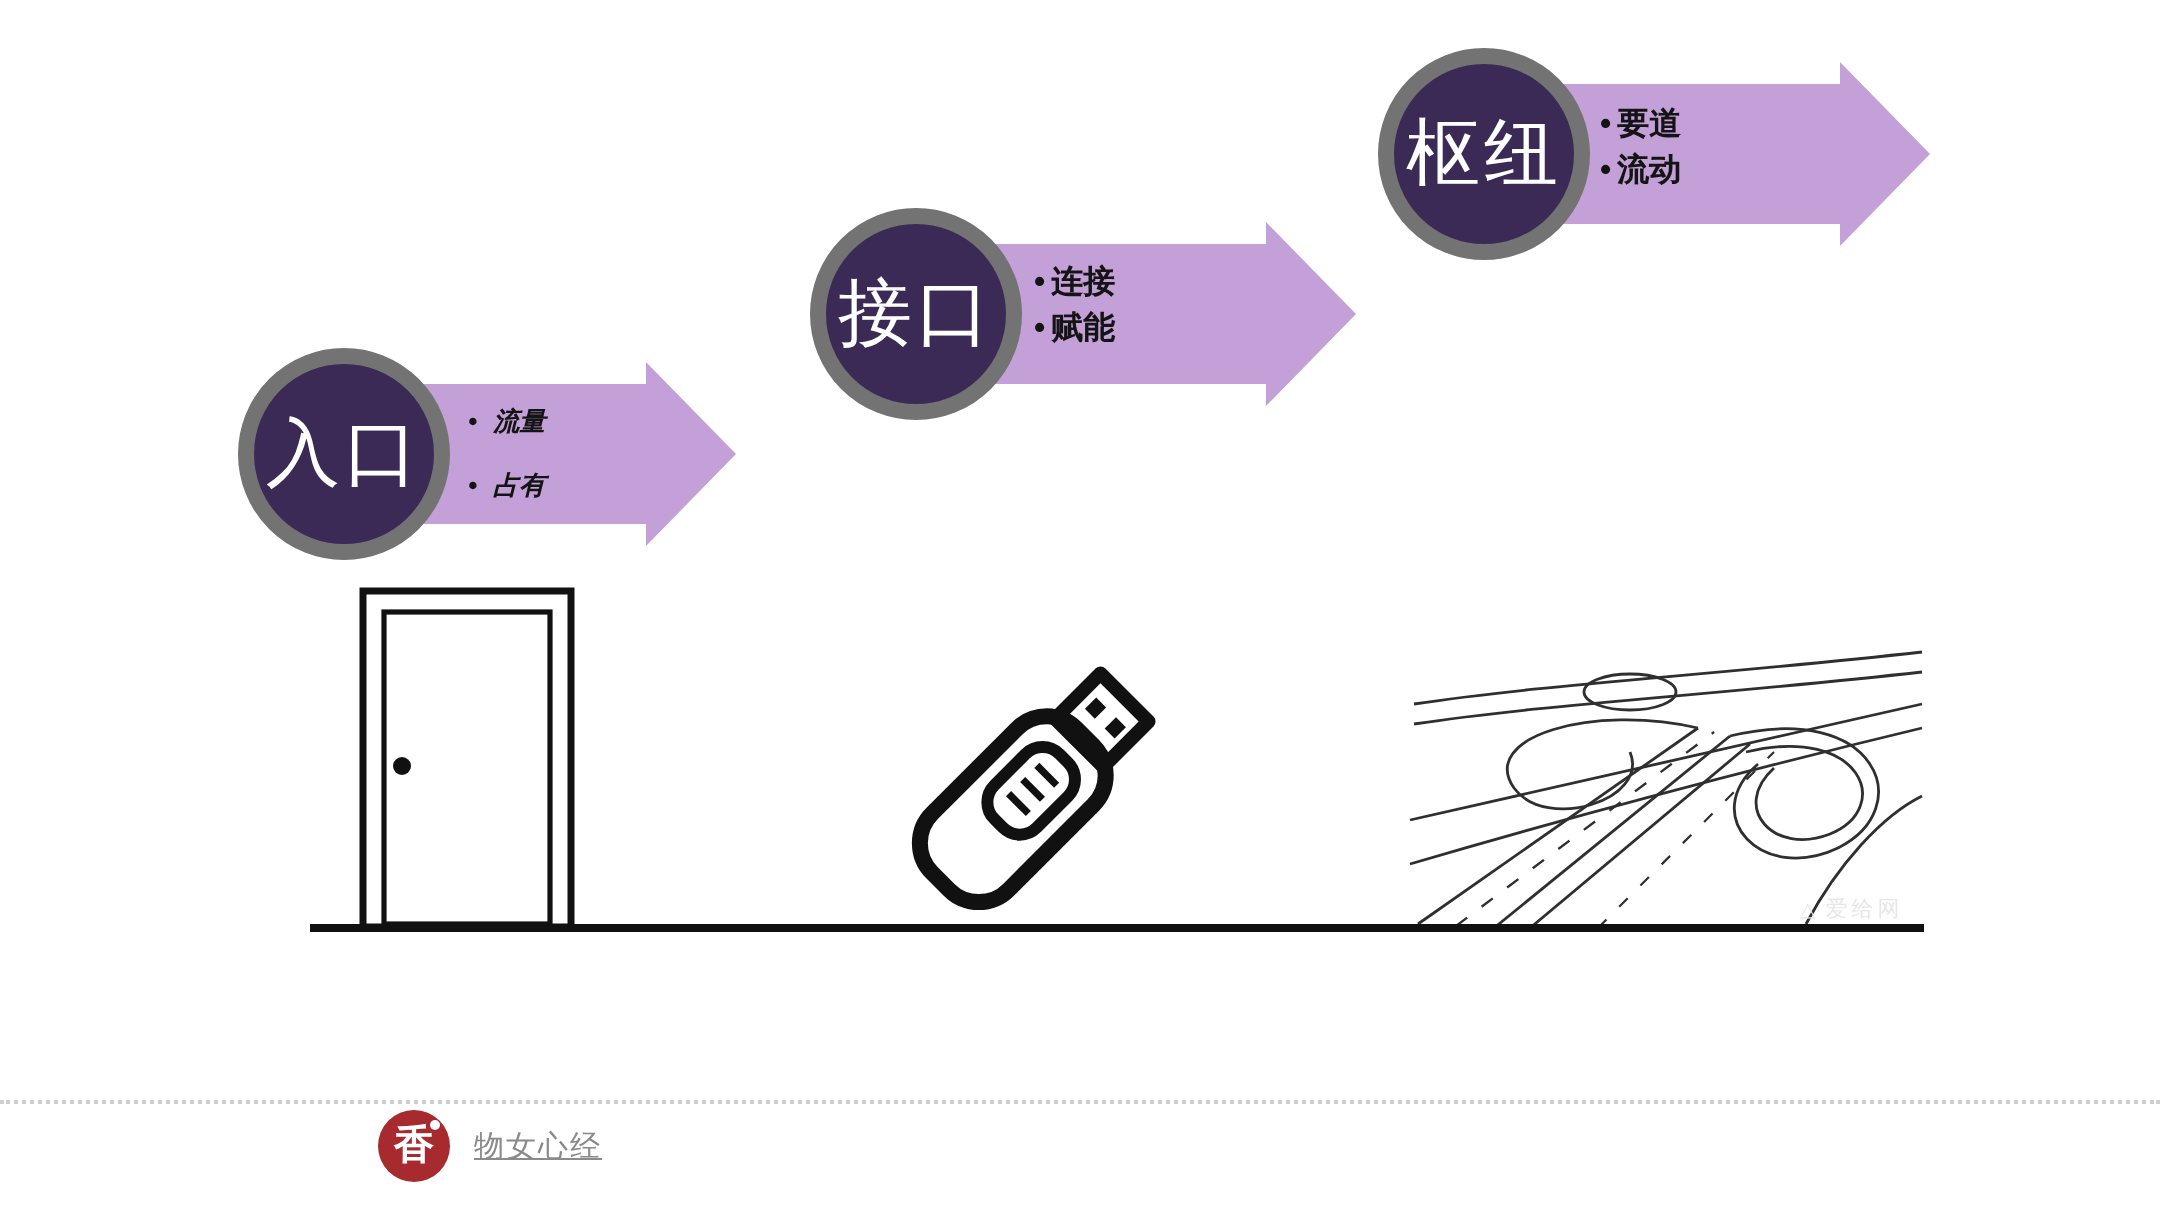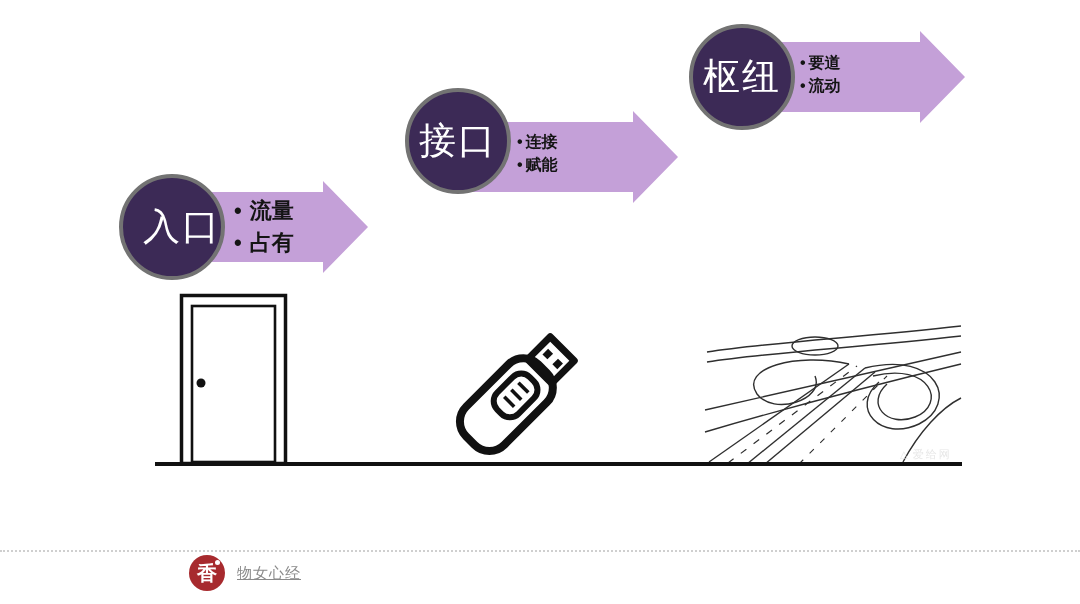--- a/index.html
+++ b/index.html
@@ -5,28 +5,28 @@
   html,body{margin:0;padding:0;background:#fff;}
   #slide{
     position:relative;width:1080px;height:604px;background:#ffffff;overflow:hidden;
     font-family:"Liberation Sans","DejaVu Sans",sans-serif;
   }
   
   .step{position:absolute;}
   .arrow-svg{position:absolute;display:block;}
   .node-circle{
     position:absolute;width:106px;height:106px;border-radius:50%;
-    background:#3C2A56;border:4px solid #737373;box-sizing:border-box;
+    background:#3C2A56;border:8px solid #737373;box-sizing:border-box;
     display:flex;align-items:center;justify-content:center;
   }
   .node-label{color:#ffffff;font-size:37px;font-weight:500;letter-spacing:2px;white-space:nowrap;}
   .bullets{position:absolute;color:#141414;font-weight:600;}
   .bullets .b{white-space:nowrap;}
   .bullets .b::before{content:"\2022";}
-  .bul-wide{font-size:22px;}
+  .bul-wide{font-size:13px;font-style:italic;}
   .bul-wide .b{line-height:32px;}
   .bul-wide .b::before{margin-right:8px;}
   .bul-tight{font-size:16px;}
   .bul-tight .b{line-height:23px;text-align:center;}
   .bul-tight .b::before{margin-right:3px;}
   
   .ground{position:absolute;left:155px;top:462px;width:807px;height:4px;background:#111;}
   .drawing{position:absolute;}
   
   .watermark{
@@ -49,34 +49,34 @@
 </style>
 </head>
 <body>
 
 <div id="slide">
 
   <div class="step">
     <svg class="arrow-svg" style="left:172px;top:181px;" width="196" height="92" viewBox="0 0 196 92" aria-hidden="true">
       <polygon points="0,11 151,11 151,0 196,46 151,92 151,81 0,81" fill="#C4A0D8"></polygon>
     </svg>
-    <div class="node-circle" style="left:119px;top:174px;justify-content:flex-end;">
+    <div class="node-circle" style="left:119px;top:174px;">
       <span class="node-label">入口</span>
     </div>
     <div class="bullets bul-wide" style="left:234px;top:195px;">
       <div class="b">流量</div>
       <div class="b">占有</div>
     </div>
   </div>
 
   <div class="step">
     <svg class="arrow-svg" style="left:458px;top:111px;" width="220" height="92" viewBox="0 0 220 92" aria-hidden="true">
       <polygon points="0,11 175,11 175,0 220,46 175,92 175,81 0,81" fill="#C4A0D8"></polygon>
     </svg>
-    <div class="node-circle" style="left:405px;top:88px;">
+    <div class="node-circle" style="left:405px;top:104px;">
       <span class="node-label">接口</span>
     </div>
     <div class="bullets bul-tight" style="left:517px;top:130px;">
       <div class="b">连接</div>
       <div class="b">赋能</div>
     </div>
   </div>
 
   <div class="step">
     <svg class="arrow-svg" style="left:742px;top:31px;" width="223" height="92" viewBox="0 0 223 92" aria-hidden="true">

